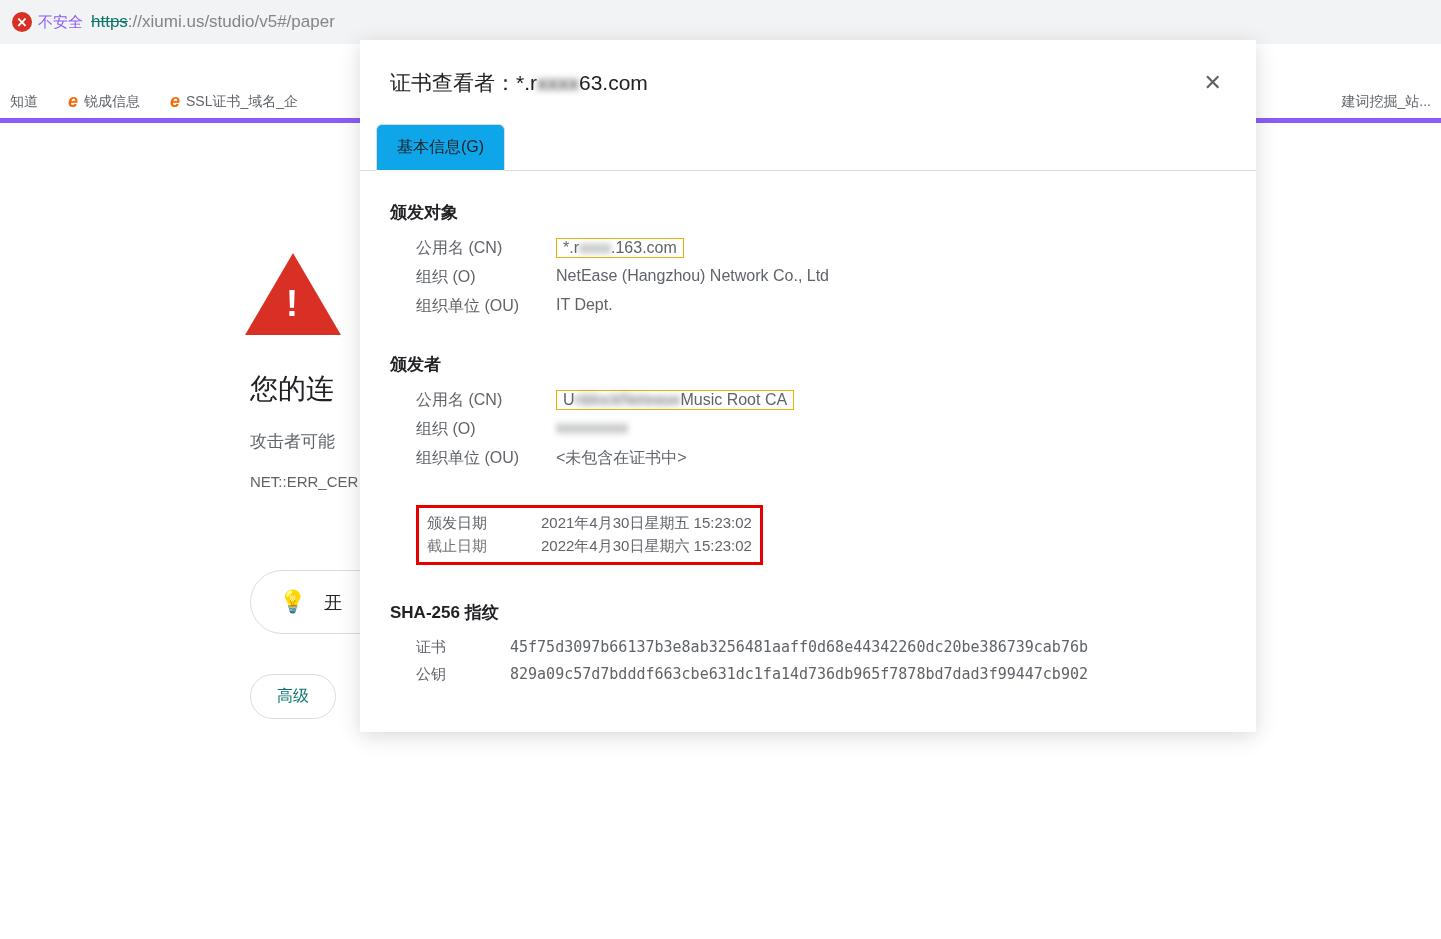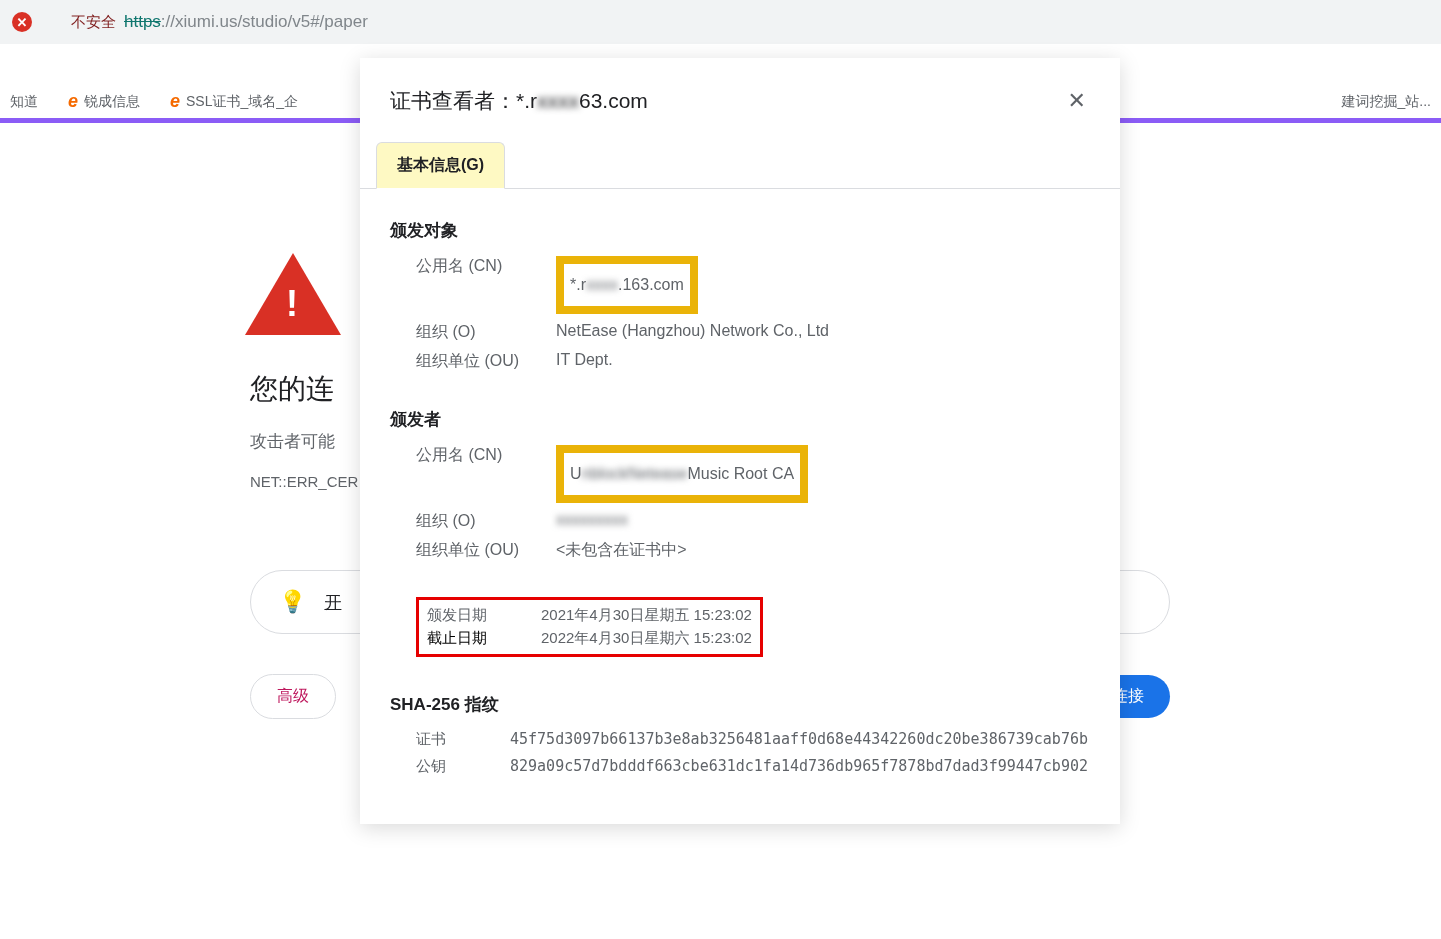--- a/index.html
+++ b/index.html
@@ -1,61 +1,61 @@
 <!DOCTYPE html>
 <html><head>
   <meta charset="utf-8">
   <style>
     * { margin: 0; padding: 0; box-sizing: border-box; }
     body { font-family: "Microsoft YaHei", -apple-system, sans-serif; font-size: 15px; color: #5f6368; background: #fff; width: 1441px; height: 939px; overflow: hidden; position: relative; }
     
     .address-bar { height: 44px; background: #f1f3f4; display: flex; align-items: center; padding: 0 12px; gap: 8px; }
     .security-badge { display: flex; align-items: center; gap: 6px; }
     .danger-icon { width: 20px; height: 20px; border-radius: 50%; background: #d93025; display: flex; align-items: center; justify-content: center; color: #fff; font-size: 13px; font-weight: bold; }
-    .security-text { color: #7f1d1d; font-size: 15px; margin-left: 33px; }
+    .security-text { color: #8b5cf6; font-size: 15px; }
     .url-text { font-size: 17px; color: #202124; }
     .url-strike { text-decoration: line-through; color: #0f766e; }
     .url-gray { color: #80868b; }
     
     .bookmarks-bar { height: 38px; background: #fff; border-bottom: 5px solid #8b5cf6; display: flex; align-items: center; padding: 0 10px; gap: 30px; margin-top: 41px; }
     .bookmark-item { display: flex; align-items: center; gap: 6px; font-size: 14px; color: #5f6368; cursor: pointer; }
     .bm-icon-e { color: #f56a00; font-weight: bold; font-size: 18px; font-style: italic; }
     
     .error-page { padding: 130px 0 0 250px; width: 800px; }
     .warning-triangle { width: 0; height: 0; border-left: 48px solid transparent; border-right: 48px solid transparent; border-bottom: 82px solid #d93025; position: relative; margin-left: -5px; margin-bottom: 35px; }
     .warning-triangle::after { content: "!"; position: absolute; left: -7px; top: 30px; color: #fff; font-size: 36px; font-weight: bold; }
     .error-heading { font-size: 28px; color: #202124; margin-bottom: 22px; font-weight: 400; }
     .error-subtext { font-size: 17px; color: #5f6368; margin-bottom: 20px; }
     .error-code { font-size: 15px; color: #5f6368; margin-bottom: 80px; }
     
     .protection-box { border: 1px solid #dadce0; border-radius: 40px; padding: 18px 28px; display: flex; align-items: center; gap: 18px; margin-bottom: 40px; width: 920px; }
     .lightbulb-icon { font-size: 22px; color: #5f6368; }
     .protection-text { font-size: 17px; color: #202124; text-decoration: underline; }
     
     .action-row { display: flex; justify-content: space-between; align-items: center; width: 920px; }
-    .advanced-btn { border: 1px solid #dadce0; background: #fff; border-radius: 24px; padding: 11px 26px; font-size: 16px; color: #be185d; cursor: pointer; }
+    .advanced-btn { border: 1px solid #dadce0; background: #fff; border-radius: 24px; padding: 11px 26px; font-size: 16px; color: #0f766e; cursor: pointer; }
     .safety-btn { background: #1a73e8; color: #fff; border: none; border-radius: 24px; padding: 11px 26px; font-size: 16px; cursor: pointer; }
     
-    .cert-modal { position: absolute; top: 58px; left: 360px; width: 760px; background: #fff; box-shadow: 0 4px 20px rgba(0,0,0,0.15); z-index: 100; padding-top: 0; }
+    .cert-modal { position: absolute; top: 40px; left: 360px; width: 896px; background: #fff; box-shadow: 0 4px 20px rgba(0,0,0,0.15); z-index: 100; padding-top: 0; }
     .modal-header { display: flex; justify-content: space-between; align-items: center; padding: 26px 30px 8px 30px; }
     .modal-title { font-size: 21px; color: #202124; font-weight: 400; display: flex; align-items: center; gap: 0; }
     .blurred { filter: blur(3px); }
     .close-btn { font-size: 22px; color: #5f6368; cursor: pointer; padding: 4px; }
     
     .tabs { display: flex; border-bottom: 1px solid #dadce0; padding: 0 16px; margin-top: 16px; }
     .tab { padding: 12px 20px; font-size: 16px; color: #5f6368; cursor: pointer; }
-    .tab.active { border: 1px solid #dadce0; border-bottom: 1px solid #fff; border-radius: 6px 6px 0 0; color: #202124; font-weight: 700; margin-bottom: -1px; background: #fef9c3; }
+    .tab.active { border: 1px solid #dadce0; border-bottom: 1px solid #fff; border-radius: 6px 6px 0 0; color: #202124; font-weight: 400; margin-bottom: -1px; background: #0ea5e9; }
     
     .modal-body { padding: 30px 30px 40px 30px; }
     .section { margin-bottom: 36px; }
     .section-title { font-size: 17px; color: #202124; margin-bottom: 14px; font-weight: 700; }
     .field-row { display: flex; margin-bottom: 8px; padding-left: 26px; font-size: 16px; }
     .field-label { width: 140px; color: #5f6368; }
     .field-value { color: #5f6368; }
-    .red-box { border: 8px solid #eab308; padding: 12px 6px; display: inline-block; }
+    .red-box { border: 1px solid #eab308; padding: 0 6px; display: inline-block; }
     .red-box-wide { border: 3px solid #e60000; padding: 6px 8px; display: inline-block; }
     
     .fingerprint-row { display: flex; margin-bottom: 8px; padding-left: 26px; font-size: 15px; }
     .fp-label { width: 94px; color: #5f6368; }
     .fp-value { color: #5f6368; font-family: monospace; font-size: 15px; }
   </style>
 </head>
 <body>
 
 <div class="address-bar">
@@ -160,21 +160,21 @@
     </div>
 
     <div class="section">
       <div style="padding-left:26px">
         <div class="red-box-wide">
           <div style="display:flex;margin-bottom:4px">
             <div style="width:114px;color:#5f6368">颁发日期</div>
             <div style="color:#5f6368">2021年4月30日星期五 15:23:02</div>
           </div>
           <div style="display:flex">
-            <div style="width:114px;color:#000000">截止日期</div>
+            <div style="width:114px;color:#737373">截止日期</div>
             <div style="color:#5f6368">2022年4月30日星期六 15:23:02</div>
           </div>
         </div>
       </div>
     </div>
 
     <div class="section" style="margin-bottom:0">
       <div class="section-title">SHA-256 指纹</div>
       <div class="fingerprint-row">
         <div class="fp-label">证书</div>

